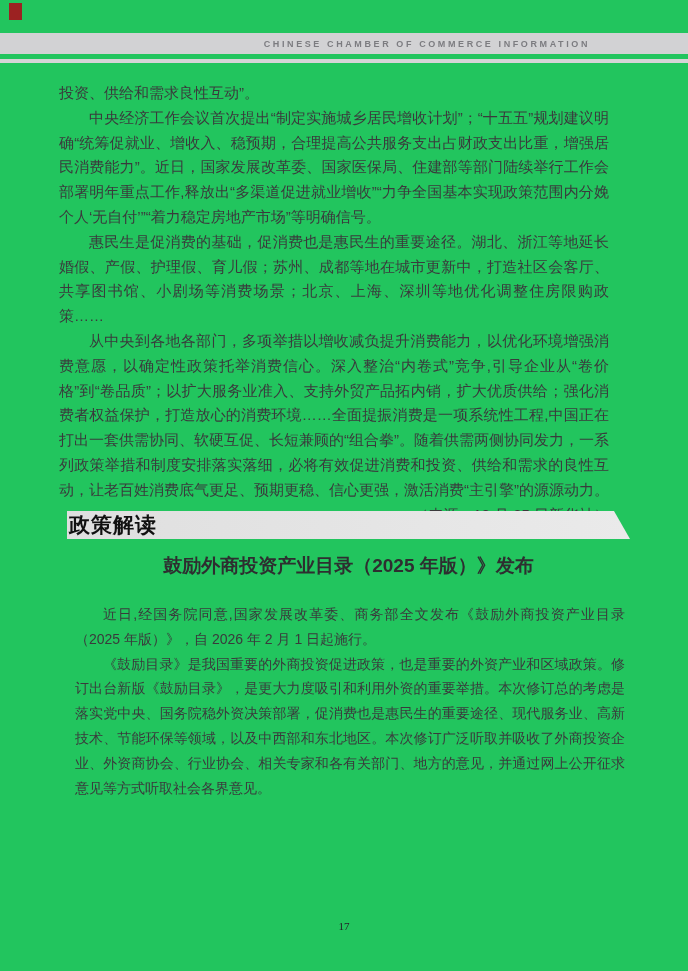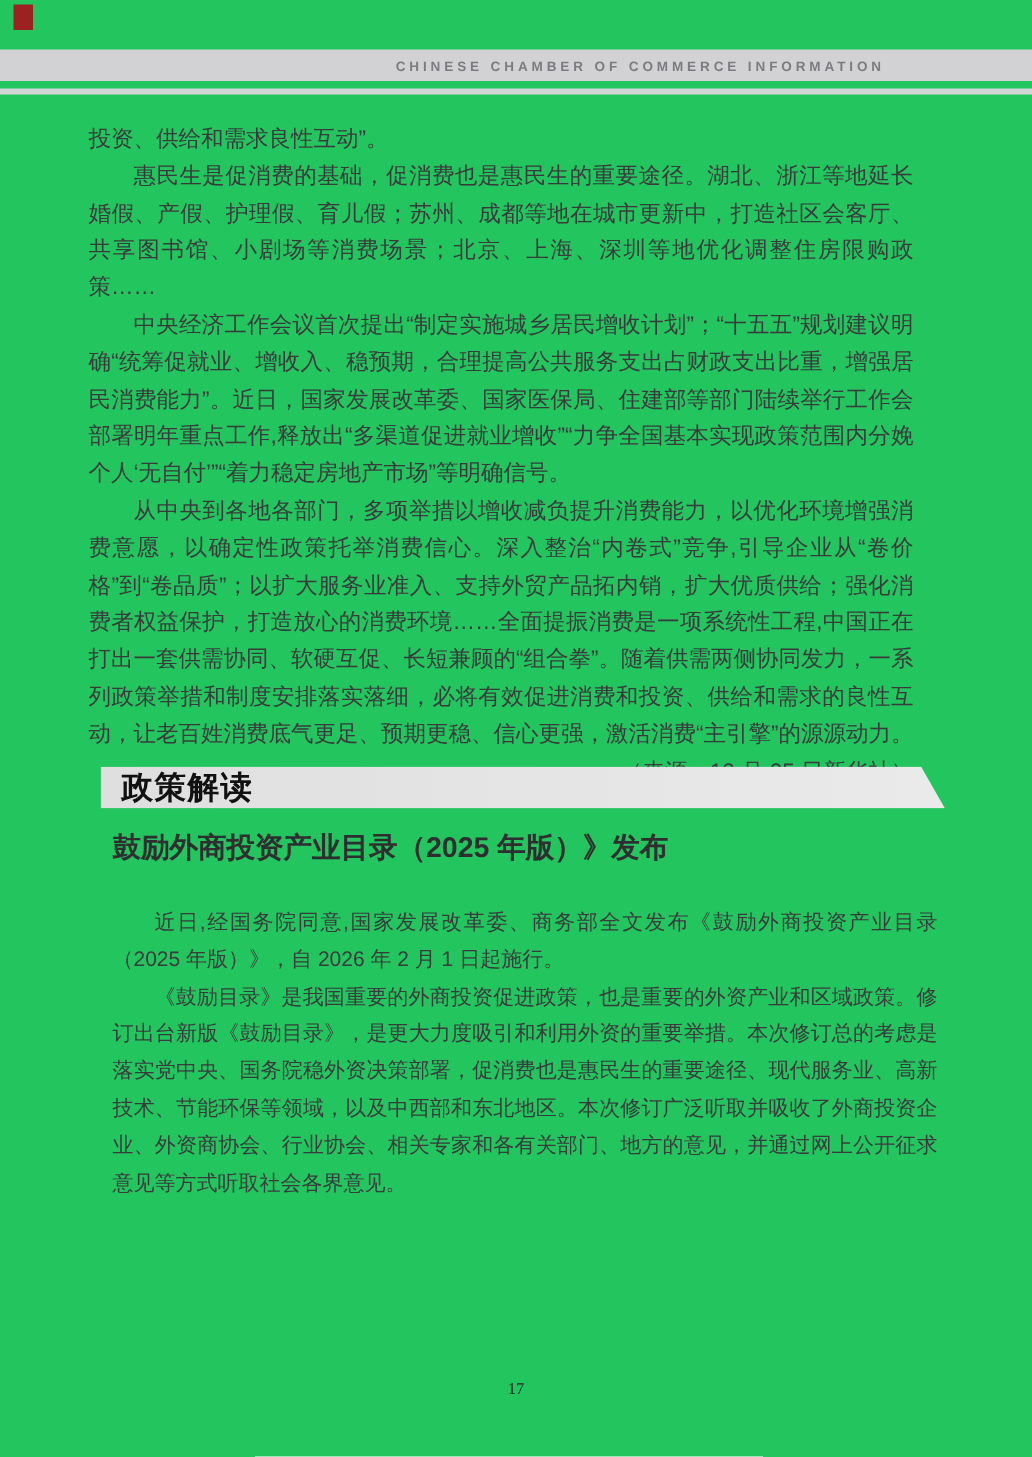--- a/index.html
+++ b/index.html
@@ -42,28 +42,29 @@
   .source-ref{float:right;text-indent:0;}
   
   #policy-block{
     position:absolute;left:67px;top:511px;width:563px;
   }
   #section-bar{
     width:563px;height:28px;
     background:linear-gradient(to right,#dfdfdf,#eaeaea);
     clip-path:polygon(0 0, calc(100% - 16px) 0, 100% 100%, 0 100%);
     display:flex;align-items:flex-start;
-    box-sizing:border-box;padding-left:14px;
+    box-sizing:border-box;padding-left:2px;
   }
   #section-bar .section-label{
     font-family:"Liberation Serif","DejaVu Serif",serif;
     font-weight:bold;font-size:21px;color:#111111;letter-spacing:1px;
   }
   #policy-title{
     margin:13px 8px 0 8px;
+    text-align:center;
     font-size:19px;font-weight:bold;color:#2e2e30;line-height:28px;
   }
   #article-policy{
     margin:22px 0 0 8px;width:550px;
     font-size:14px;line-height:24.8px;color:#3a3a3c;text-align:justify;
   }
   #article-policy p{margin:0;text-indent:2em;}
   #article-policy .lead-bold{font-weight:bold;color:#222224;}
   
   #footer{
@@ -80,22 +81,22 @@
 
   <div id="brand-square"></div>
 
   <div id="header-bar">
     <span class="banner-text">CHINESE CHAMBER OF COMMERCE INFORMATION</span>
   </div>
   <div id="header-rule"></div>
 
   <div id="article-consumption" class="text-col">
     <p class="no-indent">投资、供给和需求良性互动”。</p>
+    <p>中央经济工作会议首次提出“制定实施城乡居民增收计划”；“十五五”规划建议明确“统筹促就业、增收入、稳预期，合理提高公共服务支出占财政支出比重，增强居民消费能力”。近日，国家发展改革委、国家医保局、住建部等部门陆续举行工作会部署明年重点工作,释放出“多渠道促进就业增收”“力争全国基本实现政策范围内分娩个人‘无自付’”“着力稳定房地产市场”等明确信号。</p>
     <p>惠民生是促消费的基础，促消费也是惠民生的重要途径。湖北、浙江等地延长婚假、产假、护理假、育儿假；苏州、成都等地在城市更新中，打造社区会客厅、共享图书馆、小剧场等消费场景；北京、上海、深圳等地优化调整住房限购政策……</p>
-    <p>中央经济工作会议首次提出“制定实施城乡居民增收计划”；“十五五”规划建议明确“统筹促就业、增收入、稳预期，合理提高公共服务支出占财政支出比重，增强居民消费能力”。近日，国家发展改革委、国家医保局、住建部等部门陆续举行工作会部署明年重点工作,释放出“多渠道促进就业增收”“力争全国基本实现政策范围内分娩个人‘无自付’”“着力稳定房地产市场”等明确信号。</p>
     <p><span>从中央到各地各部门，多项举措以增收减负提升消费能力，以优化环境增强消费意愿，以确定性政策托举消费信心。深入整治“内卷式”竞争,引导企业从“卷价格”到“卷品质”；以扩大服务业准入、支持外贸产品拓内销，扩大优质供给；强化消费者权益保护，打造放心的消费环境……全面提振消费是一项系统性工程,中国正在打出一套供需协同、软硬互促、长短兼顾的“组合拳”。随着供需两侧协同发力，一系列政策举措和制度安排落实落细，必将有效促进消费和投资、供给和需求的良性互动，让老百姓消费底气更足、预期更稳、信心更强，激活消费“主引擎”的源源动力。</span><span class="source-ref">（来源：12 月 25 日新华社）</span></p>
   </div>
 
   <div id="policy-block">
     <div id="section-bar">
       <span class="section-label">政策解读</span>
     </div>
     <div id="policy-title">鼓励外商投资产业目录（2025 年版）》发布</div>
     <div id="article-policy">
       <p>近日,经国务院同意,国家发展改革委、商务部全文发布《鼓励外商投资产业目录（2025 年版）》，自 2026 年 2 月 1 日起施行。</p>

